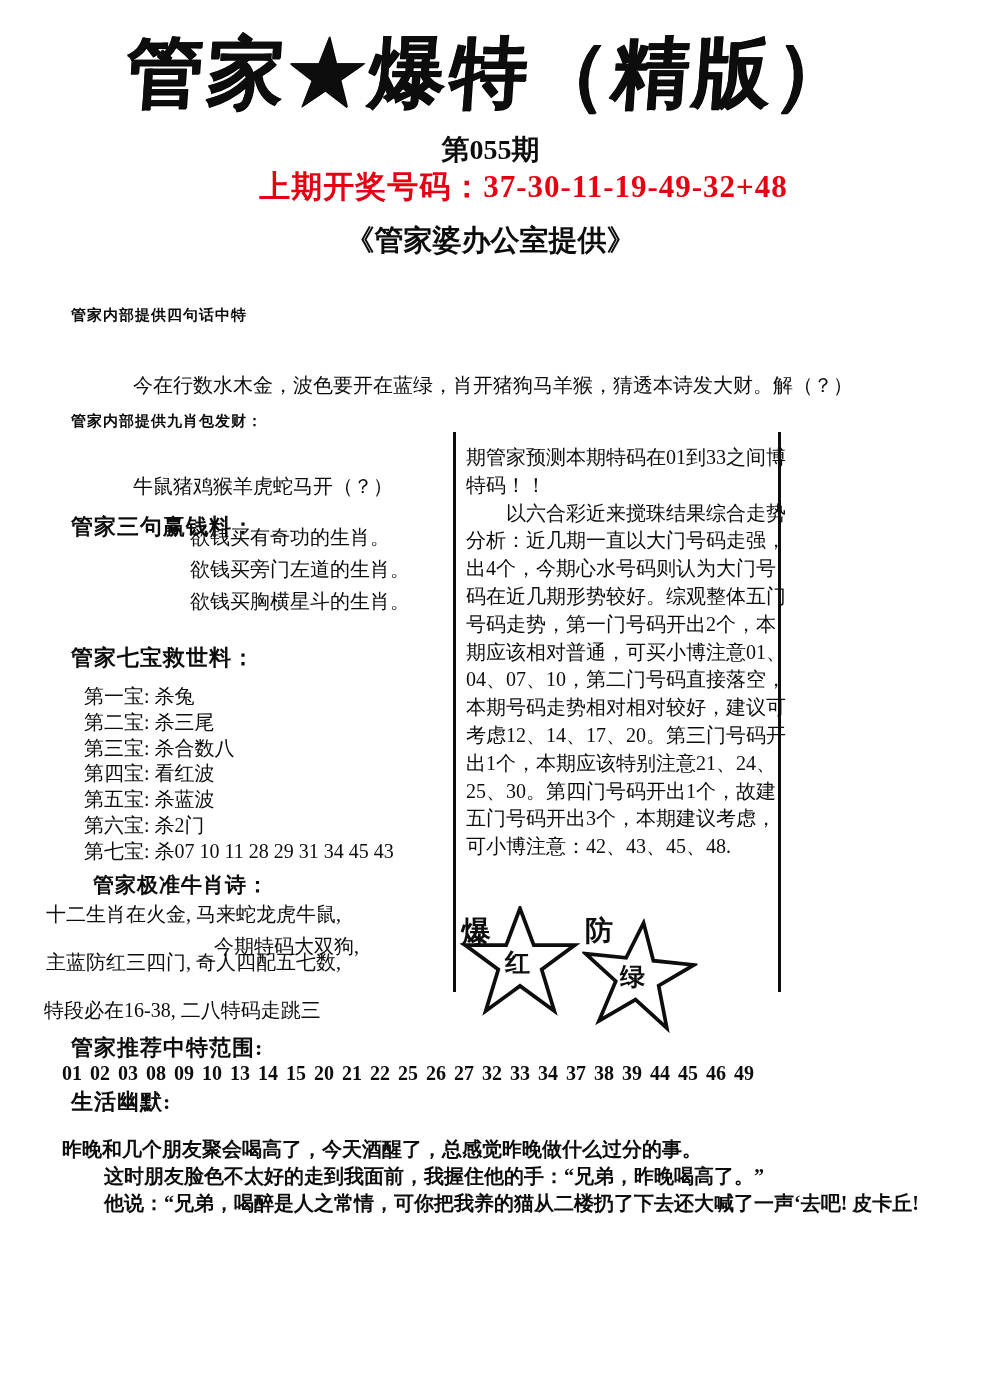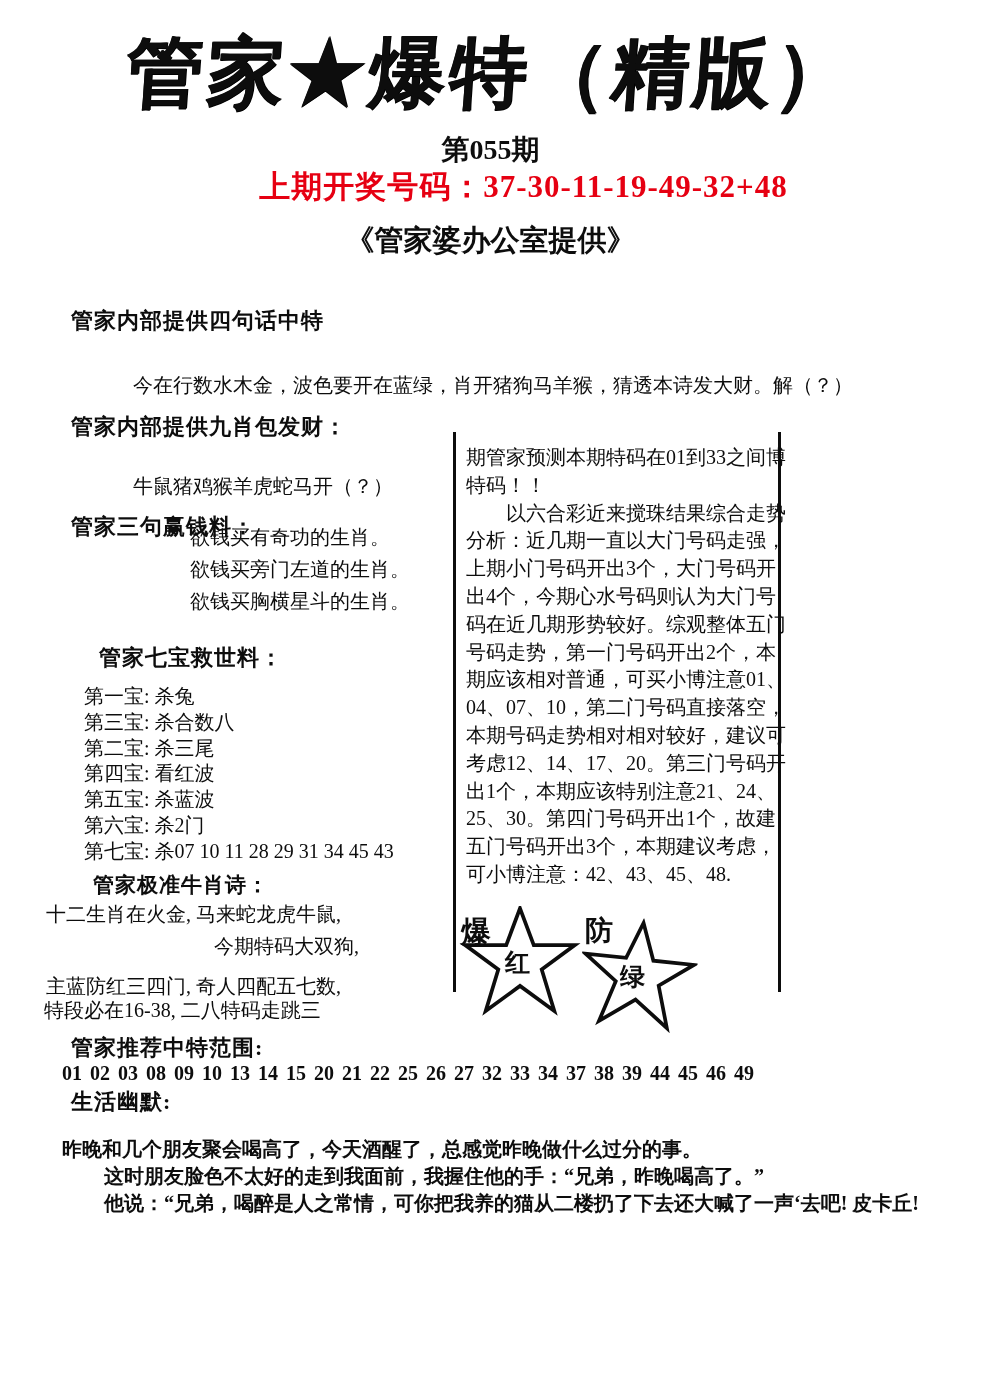--- a/index.html
+++ b/index.html
@@ -17,21 +17,21 @@
   .masthead{
     font-weight:900;
     font-size:77px;
     letter-spacing:4px;
     transform:skewX(-4deg);
     text-shadow:1px 0 #000,0 1px #000;
   }
   .issue{font-size:28px;font-weight:bold;}
   .lastdraw{font-size:31px;font-weight:bold;color:#e60012;letter-spacing:1px;margin-left:33px;}
   .provider{font-size:29px;font-weight:bold;}
-  .h{font-weight:bold;font-size:22px;letter-spacing:1px;}
+  .h{font-weight:bold;font-size:15px;letter-spacing:1px;}
   .body-line{font-size:20px;}
   .list div{font-size:20px;}
   .three-list div{line-height:32px;}
   .seven-list div{line-height:25.8px;}
   .poem div{font-size:20px;line-height:32px;text-align:center;}
   .panel{
     position:absolute;left:453px;top:432px;width:322px;height:560px;
     border-left:3px solid #0d0d0d;border-right:3px solid #0d0d0d;
   }
   .panel-text{position:absolute;left:10px;top:12px;width:305px;}
@@ -57,46 +57,45 @@
   <div class="abs h" style="left:71px;top:412px;">管家内部提供九肖包发财：</div>
   <div class="abs body-line" style="left:133px;top:473px;">牛鼠猪鸡猴羊虎蛇马开（？）</div>
 
   <div class="abs h" style="left:71px;top:512px;font-size:22px;">管家三句赢钱料：</div>
   <div class="abs list three-list" style="left:190px;top:521px;">
     <div>欲钱买有奇功的生肖。</div>
     <div>欲钱买旁门左道的生肖。</div>
     <div>欲钱买胸横星斗的生肖。</div>
   </div>
 
-  <div class="abs h" style="left:71px;top:643px;font-size:22px;margin-left:28px;">管家七宝救世料：</div>
+  <div class="abs h" style="left:71px;top:643px;font-size:22px;">管家七宝救世料：</div>
   <div class="abs list seven-list" style="left:84px;top:684px;">
     <div>第一宝: 杀兔</div>
+    <div>第二宝: 杀三尾</div>
     <div>第三宝: 杀合数八</div>
-    <div>第二宝: 杀三尾</div>
     <div>第四宝: 看红波</div>
     <div>第五宝: 杀蓝波</div>
     <div>第六宝: 杀2门</div>
     <div>第七宝: 杀07 10 11 28 29 31 34 45 43</div>
   </div>
 
   <div class="abs h" style="left:93px;top:871px;font-size:21px;">管家极准牛肖诗：</div>
   <div class="abs poem" style="left:0;top:898px;">
     <div class="abs" style="left:46px;top:0;">十二生肖在火金, 马来蛇龙虎牛鼠,</div>
     <div class="abs" style="left:214px;top:32px;">今期特码大双狗,</div>
-    <div class="abs" style="left:46px;top:72px;">主蓝防红三四门, 奇人四配五七数,</div>
+    <div class="abs" style="left:46px;top:48px;">主蓝防红三四门, 奇人四配五七数,</div>
     <div class="abs" style="left:44px;top:96px;">特段必在16-38, 二八特码走跳三</div>
   </div>
 
   <div class="panel">
     <div class="panel-text">
       <div>期管家预测本期特码在01到33之间博</div>
       <div>特码！！</div>
       <div>　　以六合彩近来搅珠结果综合走势</div>
       <div>分析：近几期一直以大门号码走强，</div>
-      <div>上期小门号码开出3个，大门号码开</div>
       <div>出4个，今期心水号码则认为大门号</div>
       <div>码在近几期形势较好。综观整体五门</div>
       <div>号码走势，第一门号码开出2个，本</div>
       <div>期应该相对普通，可买小博注意01、</div>
       <div>04、07、10，第二门号码直接落空，</div>
       <div>本期号码走势相对相对较好，建议可</div>
       <div>考虑12、14、17、20。第三门号码开</div>
       <div>出1个，本期应该特别注意21、24、</div>
       <div>25、30。第四门号码开出1个，故建</div>
       <div>五门号码开出3个，本期建议考虑，</div>

